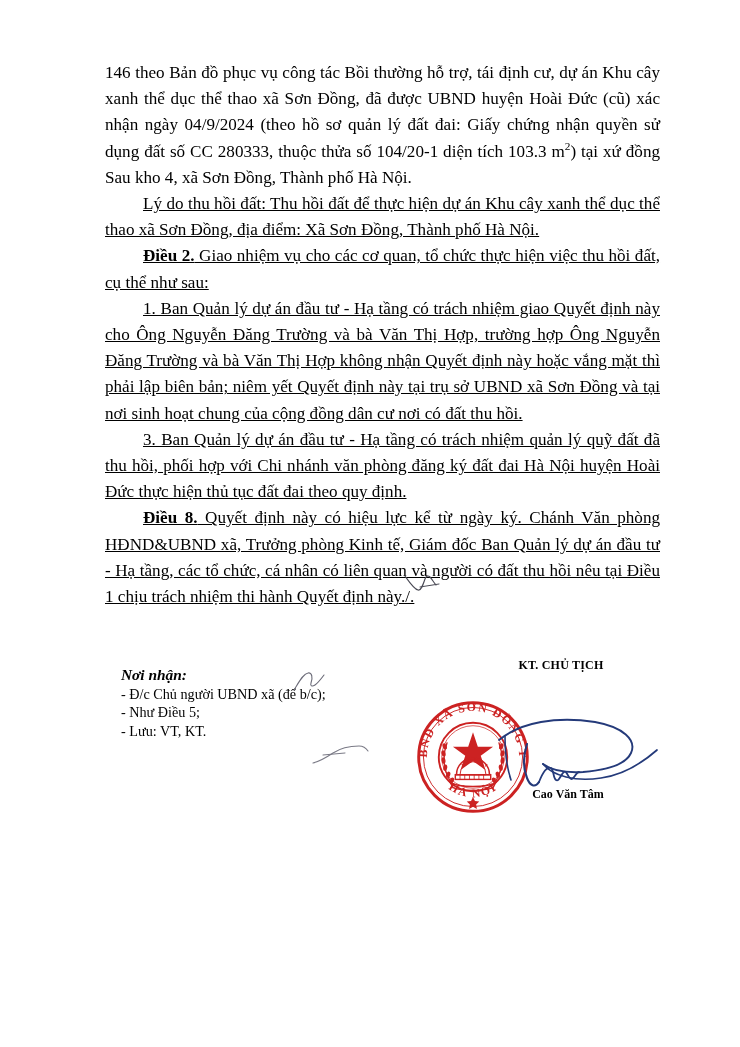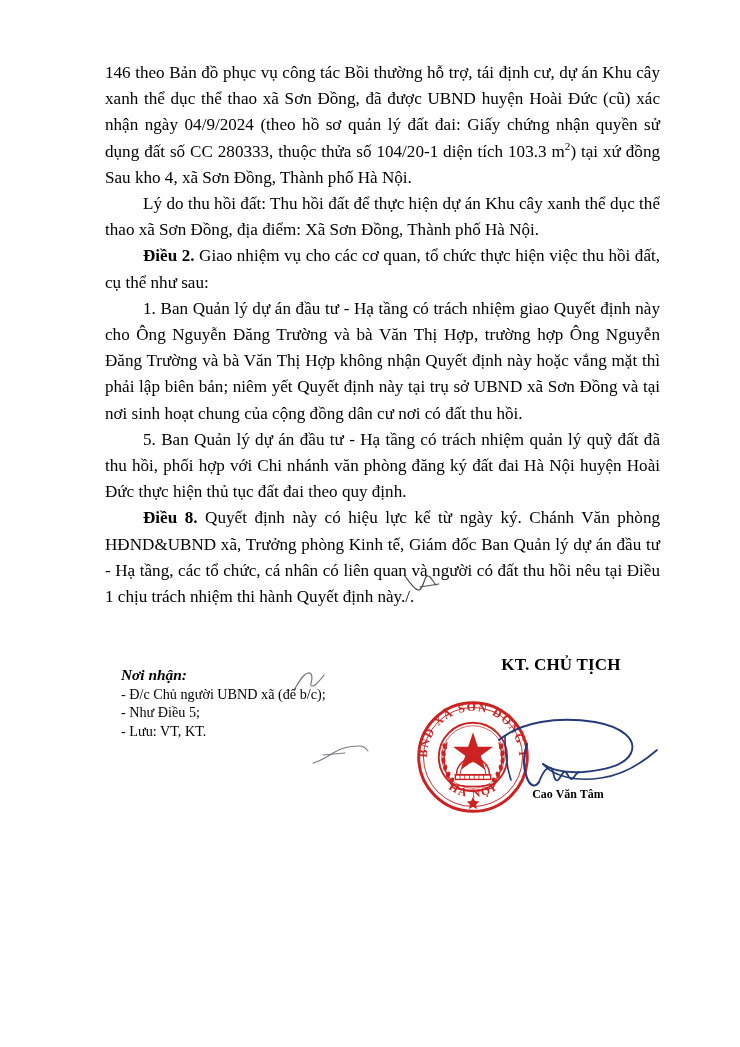--- a/index.html
+++ b/index.html
@@ -35,20 +35,21 @@
     margin: 0 0 0 0;
     font-size: 17.1px;
     line-height: 26.2px;
     text-align: justify;
     text-justify: inter-word;
     hyphens: none;
   }
 
   p.indent {
     text-indent: 38px;
+    text-decoration: underline;
   }
 
   .bold {
     font-weight: bold;
   }
 
   sup {
     font-size: 0.66em;
     vertical-align: super;
     line-height: 0;
@@ -117,21 +118,21 @@
   .signblock {
     position: absolute;
     left: 420px;
     top: 0px;
     width: 250px;
     text-align: center;
   }
 
   .sign-title {
     font-weight: bold;
-    font-size: 17px;
+    font-size: 12px;
     line-height: 20.5px;
     letter-spacing: 0.2px;
   }
 
   .sign-space {
     position: relative;
     height: 108px;
   }
 
   .sign-name {
@@ -170,21 +171,21 @@
 
     <p class="para">146 theo Bản đồ phục vụ công tác Bồi thường hỗ trợ, tái định cư, dự án Khu cây xanh thể dục thể thao xã Sơn Đồng, đã được UBND huyện Hoài Đức (cũ) xác nhận ngày 04/9/2024 (theo hồ sơ quản lý đất đai: Giấy chứng nhận quyền sử dụng đất số CC 280333, thuộc thửa số 104/20-1 diện tích 103.3 m<sup>2</sup>) tại xứ đồng Sau kho 4, xã Sơn Đồng, Thành phố Hà Nội.</p>
 
     <p class="para indent">Lý do thu hồi đất: Thu hồi đất để thực hiện dự án Khu cây xanh thể dục thể thao xã Sơn Đồng, địa điểm: Xã Sơn Đồng, Thành phố Hà Nội.</p>
 
     <p class="para indent"><span class="bold">Điều 2.</span> Giao nhiệm vụ cho các cơ quan, tổ chức thực hiện việc thu hồi đất, cụ thể như sau:</p>
 
     <p class="para indent">1. Ban Quản lý dự án đầu tư - Hạ tầng có trách nhiệm giao Quyết định này cho Ông Nguyễn Đăng Trường và bà Văn Thị Hợp, trường hợp Ông Nguyễn Đăng Trường và bà Văn Thị Hợp không nhận Quyết định này hoặc vắng mặt thì phải lập biên bản; niêm yết Quyết định này tại trụ sở UBND xã Sơn Đồng và tại nơi sinh hoạt chung của cộng đồng dân cư nơi có đất thu hồi.</p>
 
 
-    <p class="para indent">5. Ban Quản lý dự án đầu tư - Hạ tầng có trách nhiệm quản lý quỹ đất đã thu hồi, phối hợp với Chi nhánh văn phòng đăng ký đất đai Hà Nội huyện Hoài Đức thực hiện thủ tục đất đai theo quy định.</p>
+    <p class="para indent">3. Ban Quản lý dự án đầu tư - Hạ tầng có trách nhiệm quản lý quỹ đất đã thu hồi, phối hợp với Chi nhánh văn phòng đăng ký đất đai Hà Nội huyện Hoài Đức thực hiện thủ tục đất đai theo quy định.</p>
 
     <p class="para indent"><span class="bold">Điều 8.</span> Quyết định này có hiệu lực kể từ ngày ký. Chánh Văn phòng HĐND&amp;UBND xã, Trưởng phòng Kinh tế, Giám đốc Ban Quản lý dự án đầu tư - Hạ tầng, các tổ chức, cá nhân có liên quan và người có đất thu hồi nêu tại Điều 1 chịu trách nhiệm thi hành Quyết định này./.</p>
 
   </div>
 
   <svg class="scribble-c" viewBox="0 0 46 22">
     <path d="M2,4 C7,11 11,17 15,18 C18,19 20,13 22,7 C23,4 25,3 27,5 C29,7 31,11 33,13" fill="none" stroke="#4a4a55" stroke-width="1.1" stroke-linecap="round"></path>
     <path d="M17,15 L36,12" fill="none" stroke="#4a4a55" stroke-width="1" stroke-linecap="round"></path>
   </svg>
 

